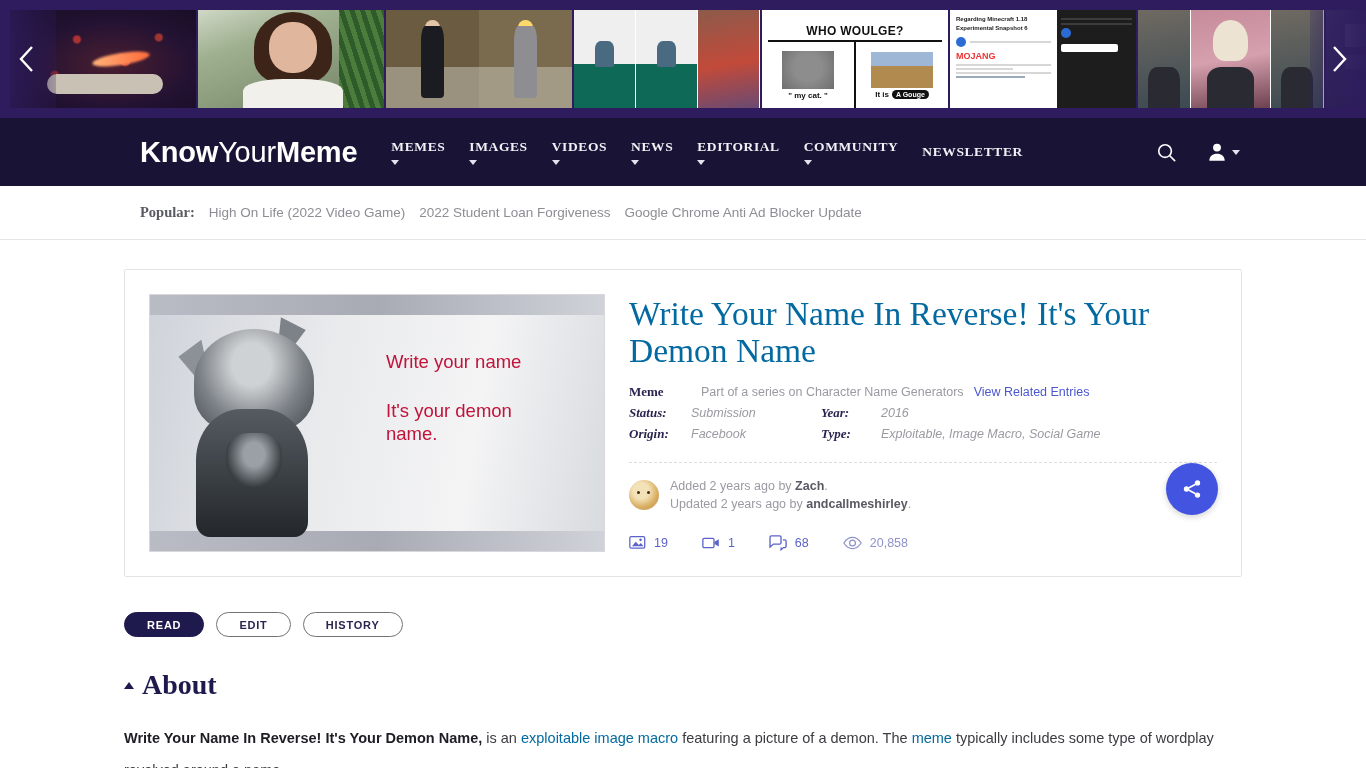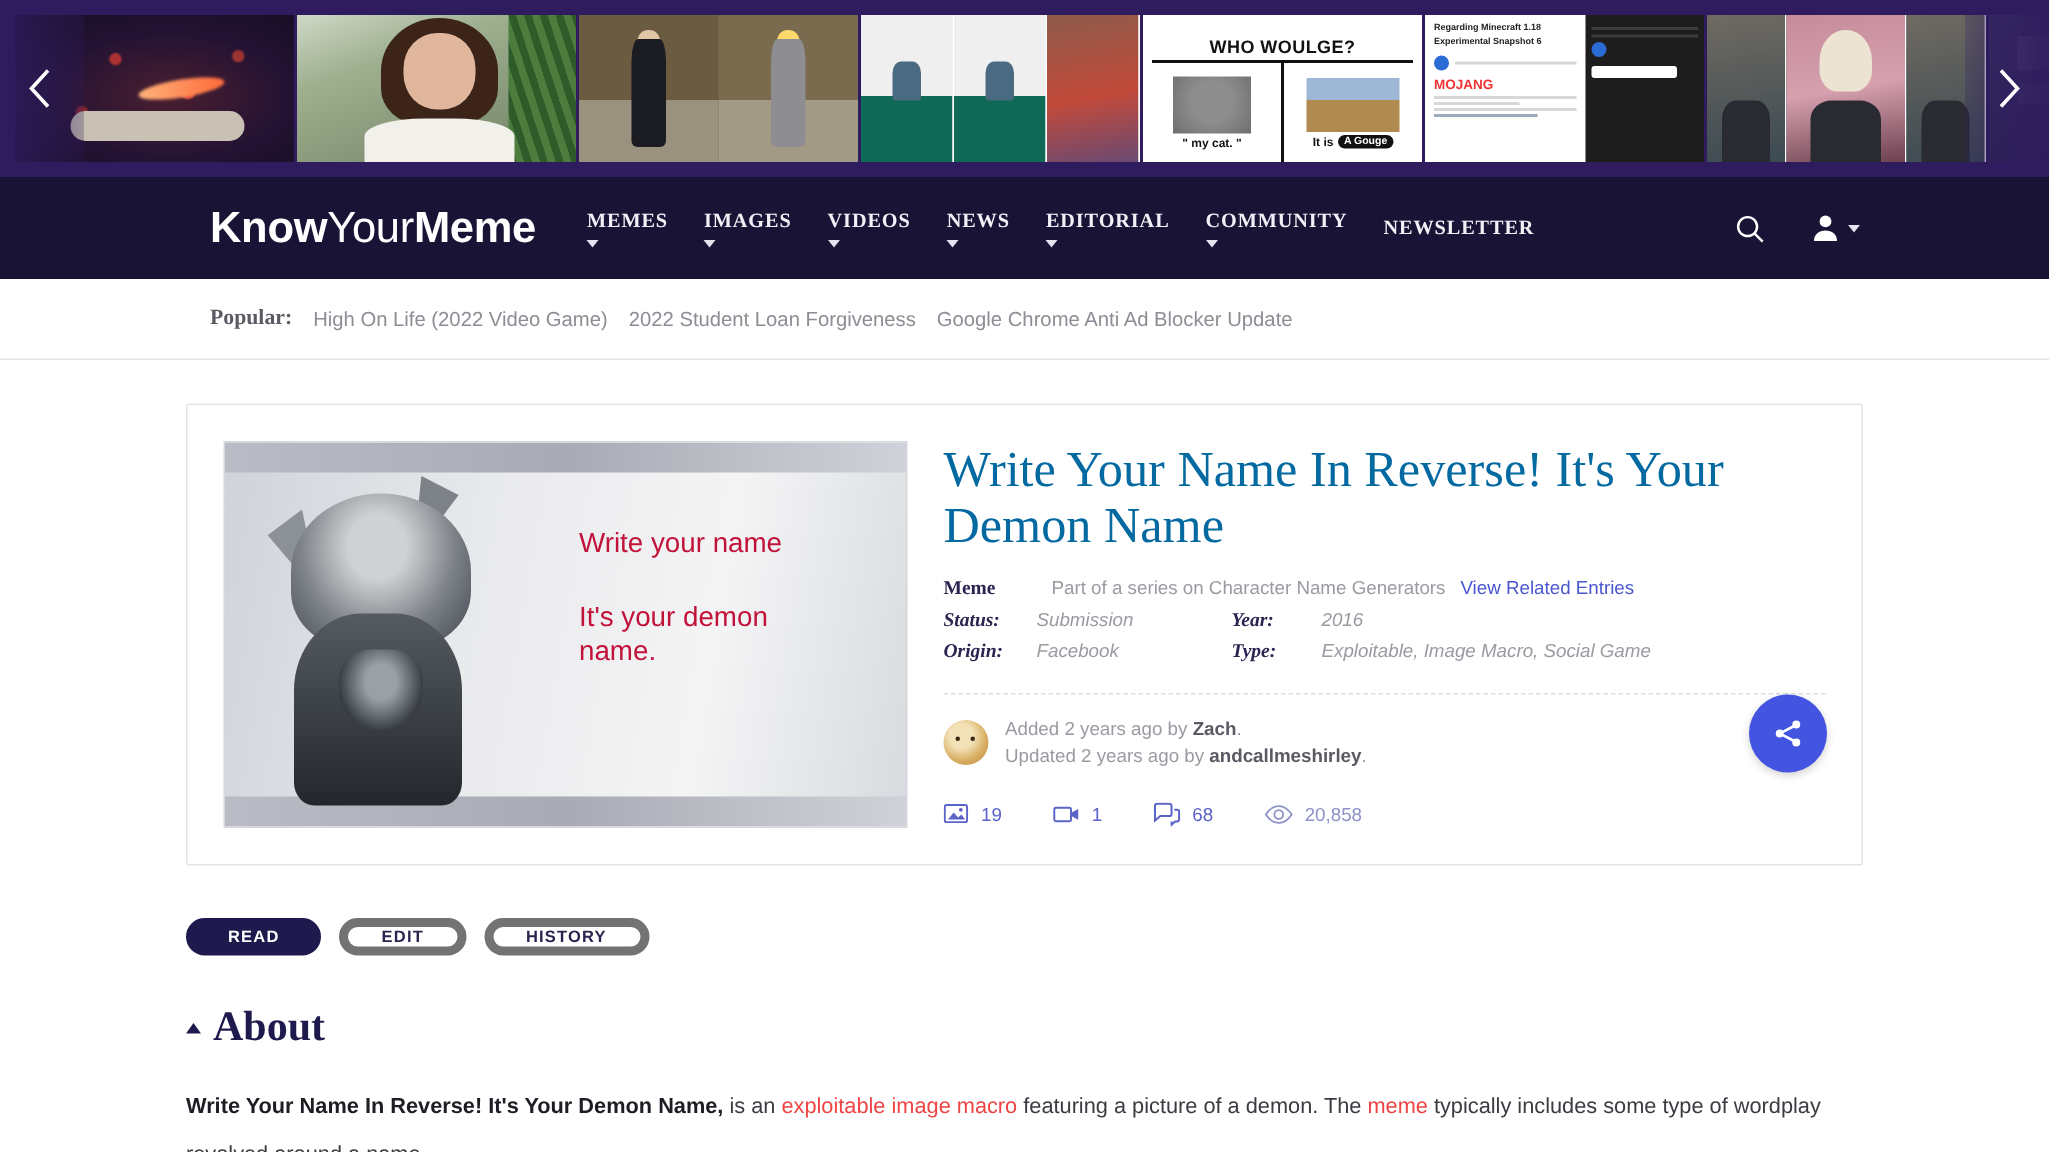--- a/index.html
+++ b/index.html
@@ -308,42 +308,42 @@
     background: #4354e0;
     display: flex; align-items: center; justify-content: center;
     cursor: pointer;
     box-shadow: 0 2px 6px rgba(0,0,0,.18);
   }
 
   
   .tabs { width: 1118px; margin: 35px auto 0; display: flex; gap: 12px; padding-left: 0; }
   .tab {
     height: 25px; padding: 0 22px; border-radius: 13px;
-    border: 6px solid #737373;
+    border: 1px solid #737373;
     display: flex; align-items: center; justify-content: center;
     font-size: 11px; font-weight: 700; letter-spacing: .8px;
     color: #2a2550; background: #fff; cursor: pointer;
   }
   .tab.active { background: #1e1a4e; color: #fff; border-color: #1e1a4e; min-width: 80px; }
 
   
   .about { width: 1118px; margin: 32px auto 0; }
   .about-h {
     display: flex; align-items: center; gap: 8px;
     font-family: "Liberation Serif", serif;
     font-size: 28px; color: #1e1a4e; font-weight: 700;
     cursor: pointer;
   }
   .tri-up { width:0;height:0;border-left:5px solid transparent;border-right:5px solid transparent;border-bottom:7px solid #1e1a4e; }
   .about-p {
     margin-top: 22px;
     font-size: 14.5px; line-height: 2.2; color: #3b3b42;
   }
   .about-p b { color: #1d1d24; }
-  .about-p a { color: #ef4444; text-decoration: none; cursor: pointer; }
+  .about-p a { color: #0369a1; text-decoration: none; cursor: pointer; }
 </style>
 </head>
 <body>
 
 <div class="carousel">
   <div class="carousel-track">
 
     <div class="thumb t1">
       <div class="swoosh"></div>
       <div class="pill"></div>

